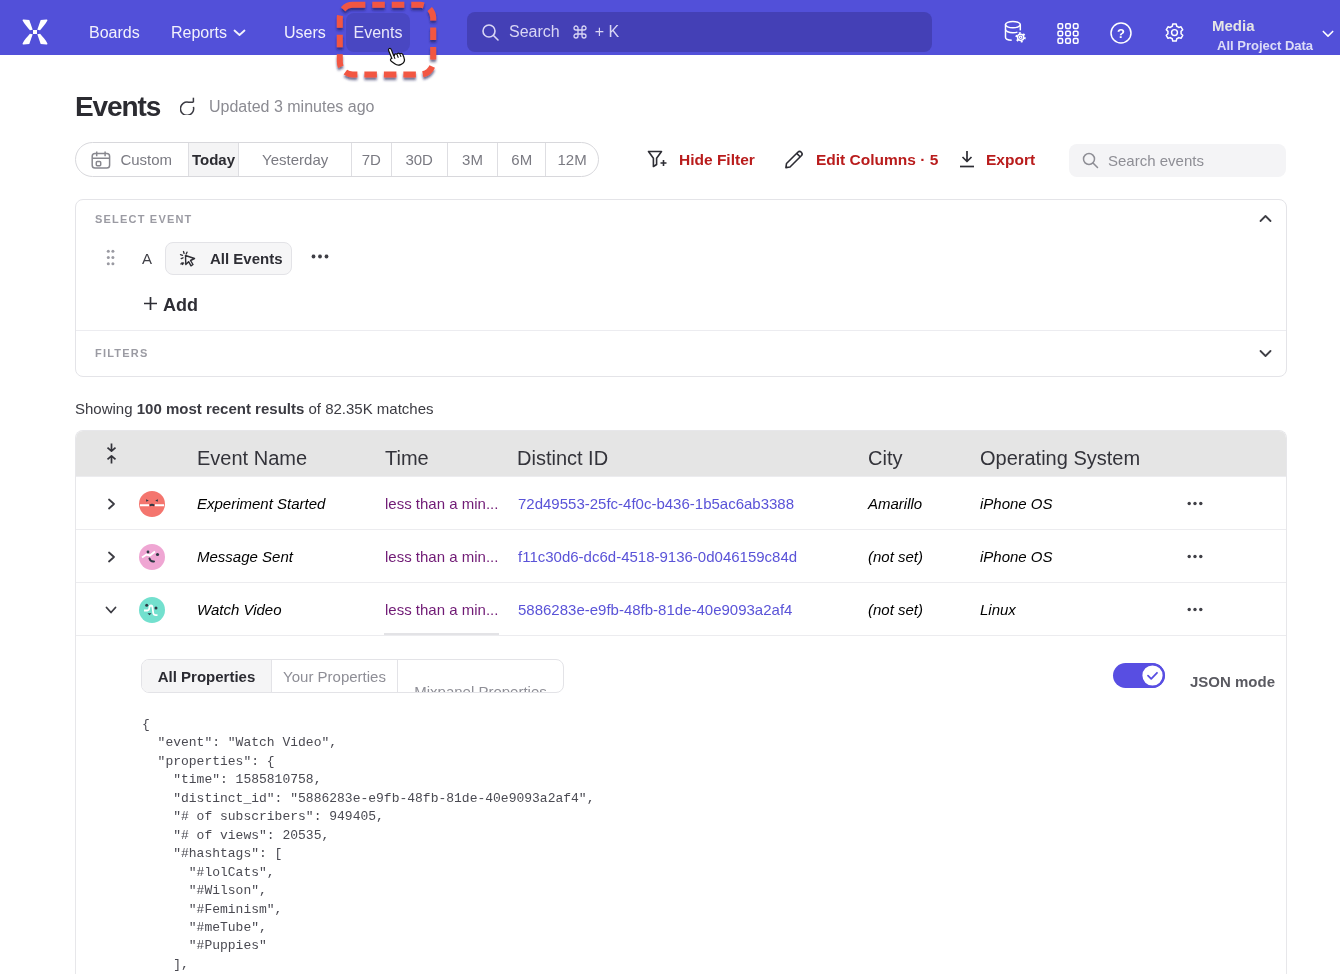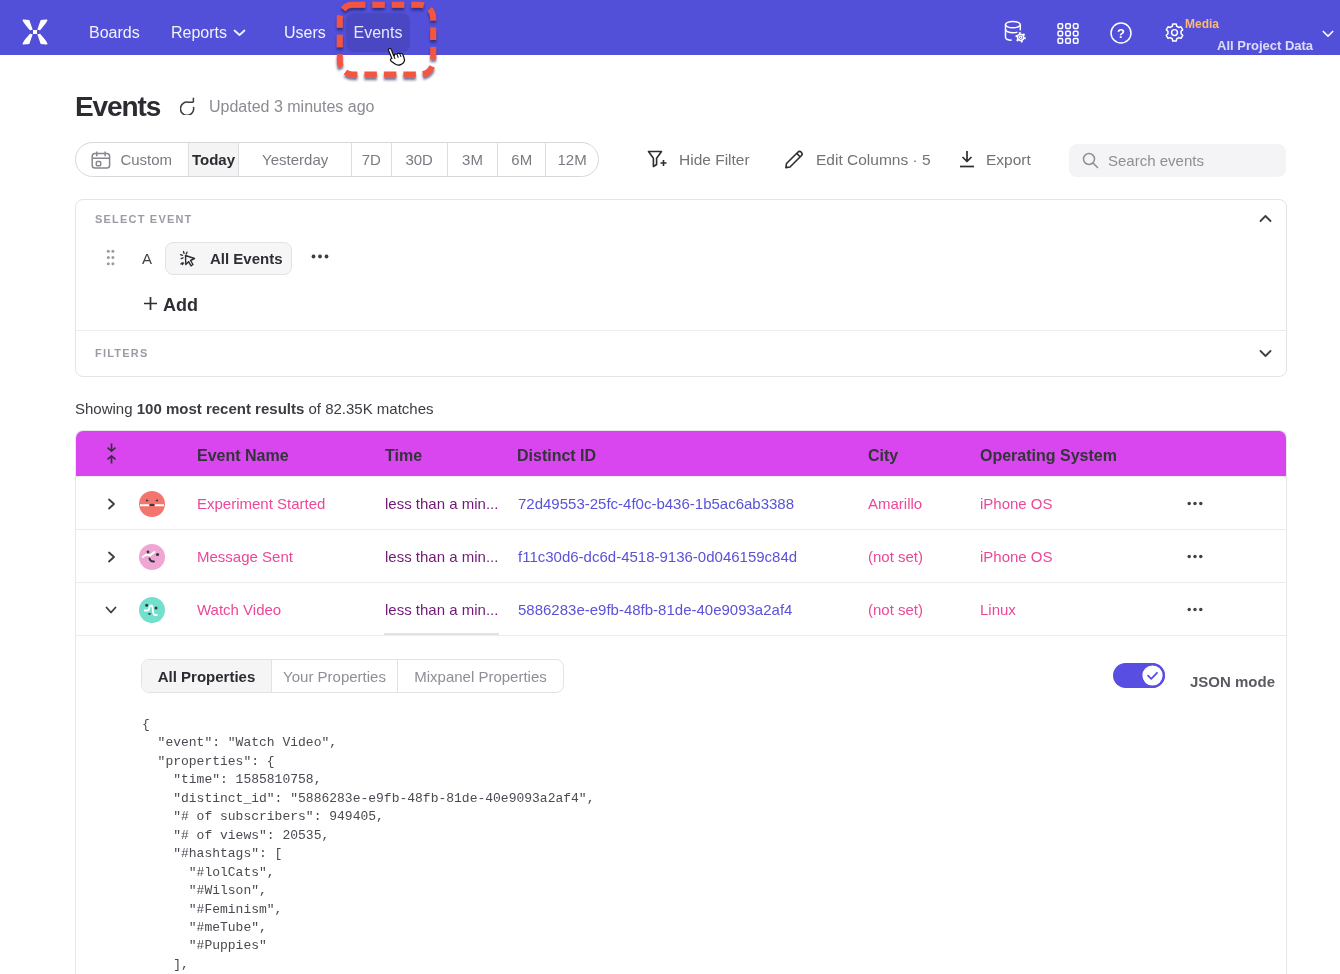--- a/index.html
+++ b/index.html
@@ -26,54 +26,54 @@
 
 
 .seg { position:absolute; left:75px; top:142px; width:524px; height:35px;
   border:1px solid #d8d8dc; border-radius:17.5px; display:flex; overflow:hidden;
   font-size:15px; color:#7a7a82; }
 .seg > div { display:flex; align-items:center; justify-content:center; border-right:1px solid #dedee2; height:100%; }
 .seg > div:last-child { border-right:none; }
 .seg .sel { background:#f4f4f5; color:#2b2b31; font-weight:700; }
 
 .toolbtn { position:absolute; top:142px; height:35px; display:flex; align-items:center;
-  font-size:15.5px; color:#737373; font-weight:400; }
+  font-size:15.5px; color:#b91c1c; font-weight:700; }
 .search-events { position:absolute; left:1069px; top:144px; width:217px; height:33px;
   background:#f4f4f6; border-radius:8px; display:flex; align-items:center;
   color:#8e8e95; font-size:15px; }
 
 
 .panel { position:absolute; left:75px; top:199px; width:1212px; height:178px;
   border:1px solid #e4e4e8; border-radius:8px; }
 .sectlabel { font-size:11px; font-weight:700; letter-spacing:1.2px; color:#9b9ba3; }
 .allev-btn { position:absolute; left:89px; top:42px; width:127px; height:33px;
   background:#f6f6f7; border:1px solid #e3e3e7; border-radius:8px;
   display:flex; align-items:center; font-size:15px; font-weight:600; color:#2e2e35; }
 .panel-div { position:absolute; left:0px; top:130px; width:1210px; height:1px; background:#ececf0; }
 
 .showing { position:absolute; left:75px; top:400px; font-size:15px; color:#3b3b42; }
 
 
 .tbl { position:absolute; left:75px; top:430px; width:1212px; height:544px;
   border:1px solid #e7e7ea; border-bottom:none; border-radius:8px 8px 0 0; }
-.thead { position:absolute; left:0; top:0; width:1210px; height:45px; background:#d946ef;
-  border-radius:7px 7px 0 0; font-size:16px; font-weight:700; color:#33333a; }
+.thead { position:absolute; left:0; top:0; width:1210px; height:45px; background:#e5e5e5;
+  border-radius:7px 7px 0 0; font-size:20px; font-weight:400; color:#33333a; }
 .thead span { position:absolute; top:16px; }
 .row { position:absolute; left:0; width:1210px; height:53px; border-top:1px solid #ececef;
   font-size:15px; }
 .row span { position:absolute; top:18px; }
-.cell-name { color:#ec4899; }
+.cell-name { color:#000000;font-style:italic; }
 .cell-time { color:#701a75; }
 .cell-link { color:#5A53D8; }
 
 
 .tabs { position:absolute; left:65px; top:228px; height:34px; display:flex;
   border:1px solid #e3e3e7; border-radius:8px; font-size:15px; color:#8e8e96; overflow:hidden; }
 .tabs > div { display:flex; align-items:center; justify-content:center; border-right:1px solid #e3e3e7; height:100%; }
-.tabs > div:last-child { border-right:none; }
+.tabs > div:last-child { border-right:none;margin-top:15px; }
 .tabs .sel { background:#f5f5f6; color:#2b2b32; font-weight:700; }
 .toggle { position:absolute; left:1037px; top:232px; width:52px; height:25px;
   background:#584ee2; border-radius:13px; }
 .jsonmode { position:absolute; left:1114px; top:242px; font-size:15px; font-weight:700; color:#5a5a61; }
 pre.json { position:absolute; left:66px; top:285px; font-family:"Liberation Mono", monospace;
   font-size:13px; line-height:18.46px; color:#4a4a52; }
 </style>
 </head>
 <body>
 
@@ -87,20 +87,31 @@
       <rect x="11" y="11" width="4" height="4"></rect>
     </g>
   </svg>
   <span class="nav-link" style="left:89px">Boards</span>
   <span class="nav-link" style="left:171px">Reports</span>
   <svg class="abs" style="left:233px;top:29px" width="13" height="8" viewBox="0 0 13 8">
     <path d="M1.5 1.5 L6.5 6 L11.5 1.5" fill="none" stroke="#f2f1fc" stroke-width="1.8" stroke-linecap="round" stroke-linejoin="round"></path>
   </svg>
   <span class="nav-link" style="left:284px">Users</span>
   <div class="events-pill">Events</div>
+  <div class="nav-search">
+    <svg style="margin-left:14px" width="19" height="19" viewBox="0 0 19 19">
+      <circle cx="8" cy="8" r="6" fill="none" stroke="#d9d6f5" stroke-width="1.6"></circle>
+      <path d="M12.5 12.5 L17 17" stroke="#d9d6f5" stroke-width="1.6" stroke-linecap="round"></path>
+    </svg>
+    <span style="margin-left:9px">Search</span>
+    <svg style="margin-left:12px" width="16" height="16" viewBox="0 0 24 24">
+      <path d="M18 3a3 3 0 0 0-3 3v12a3 3 0 0 0 3 3 3 3 0 0 0 3-3 3 3 0 0 0-3-3H6a3 3 0 0 0-3 3 3 3 0 0 0 3 3 3 3 0 0 0 3-3V6a3 3 0 0 0-3-3 3 3 0 0 0-3 3 3 3 0 0 0 3 3h12a3 3 0 0 0 3-3 3 3 0 0 0-3-3z" fill="none" stroke="#d9d6f5" stroke-width="1.9"></path>
+    </svg>
+    <span style="margin-left:7px">+ K</span>
+  </div>
 
   <svg class="abs" style="left:1003px;top:20px" width="25" height="25" viewBox="0 0 25 25">
     <g fill="none" stroke="#fff" stroke-width="1.5">
       <ellipse cx="9.9" cy="4.6" rx="7.4" ry="3.2"></ellipse>
       <path d="M2.5 4.6 L2.5 17.2 C2.5 18.8 5.2 20.1 8.7 20.3"></path>
       <path d="M17.3 4.6 L17.3 10.4"></path>
       <path d="M2.5 9.6 C2.5 11.3 5.8 12.7 9.9 12.7 C11.6 12.7 13.2 12.5 14.4 12.1"></path>
       <circle cx="17.6" cy="17.3" r="3.1" stroke-width="1.5"></circle>
       <circle cx="17.6" cy="17.3" r="4.35" stroke-width="1.7" stroke-dasharray="1.9 2.65"></circle>
       <circle cx="17.6" cy="17.3" r="1.2" stroke-width="1.2"></circle>
@@ -120,21 +131,21 @@
     </g>
   </svg>
   <svg class="abs" style="left:1110px;top:22px" width="22" height="22" viewBox="0 0 22 22">
     <circle cx="11" cy="11" r="10" fill="none" stroke="#fff" stroke-width="1.5"></circle>
     <text x="11" y="15.5" text-anchor="middle" font-size="13" font-weight="bold" fill="#fff" font-family="Liberation Sans">?</text>
   </svg>
   <svg class="abs" style="left:1163px;top:22px" width="23" height="22" viewBox="0 0 24 24">
     <path fill="none" stroke="#fff" stroke-width="1.6" stroke-linejoin="round" d="M13.9 2.2 L14.4 4.7 A7.6 7.6 0 0 1 16.7 6.0 L19.1 5.2 L21.0 8.5 L19.1 10.2 A7.6 7.6 0 0 1 19.1 12.8 L21.0 14.5 L19.1 17.8 L16.7 17.0 A7.6 7.6 0 0 1 14.4 18.3 L13.9 20.8 L10.1 20.8 L9.6 18.3 A7.6 7.6 0 0 1 7.3 17.0 L4.9 17.8 L3.0 14.5 L4.9 12.8 A7.6 7.6 0 0 1 4.9 10.2 L3.0 8.5 L4.9 5.2 L7.3 6.0 A7.6 7.6 0 0 1 9.6 4.7 L10.1 2.2 Z"></path>
     <circle cx="12" cy="11.5" r="3.2" fill="none" stroke="#fff" stroke-width="1.6"></circle>
   </svg>
-  <div class="abs" style="left:1185px;top:17px;color:#fdba74;font-size:12px;font-weight:700;">Media</div>
+  <div class="abs" style="left:1212px;top:17px;color:#e5e5e5;font-size:15px;font-weight:700;">Media</div>
   <div class="abs" style="left:1217px;top:38px;color:rgba(255,255,255,.8);font-size:13px;font-weight:600;">All Project Data</div>
   <svg class="abs" style="left:1322px;top:30px" width="12" height="8" viewBox="0 0 14 9">
     <path d="M1.5 1.5 L7 7 L12.5 1.5" fill="none" stroke="#fff" stroke-width="1.8" stroke-linecap="round" stroke-linejoin="round"></path>
   </svg>
 </div>
 
 <svg class="dash-wrap" width="115" height="92" viewBox="0 0 115 92">
   <g filter="url(#ds)">
     <rect x="9.8" y="10.8" width="93.4" height="69.7" rx="13" fill="none" stroke="#F25742" stroke-width="6" stroke-dasharray="12.5 7"></rect>
   </g>

